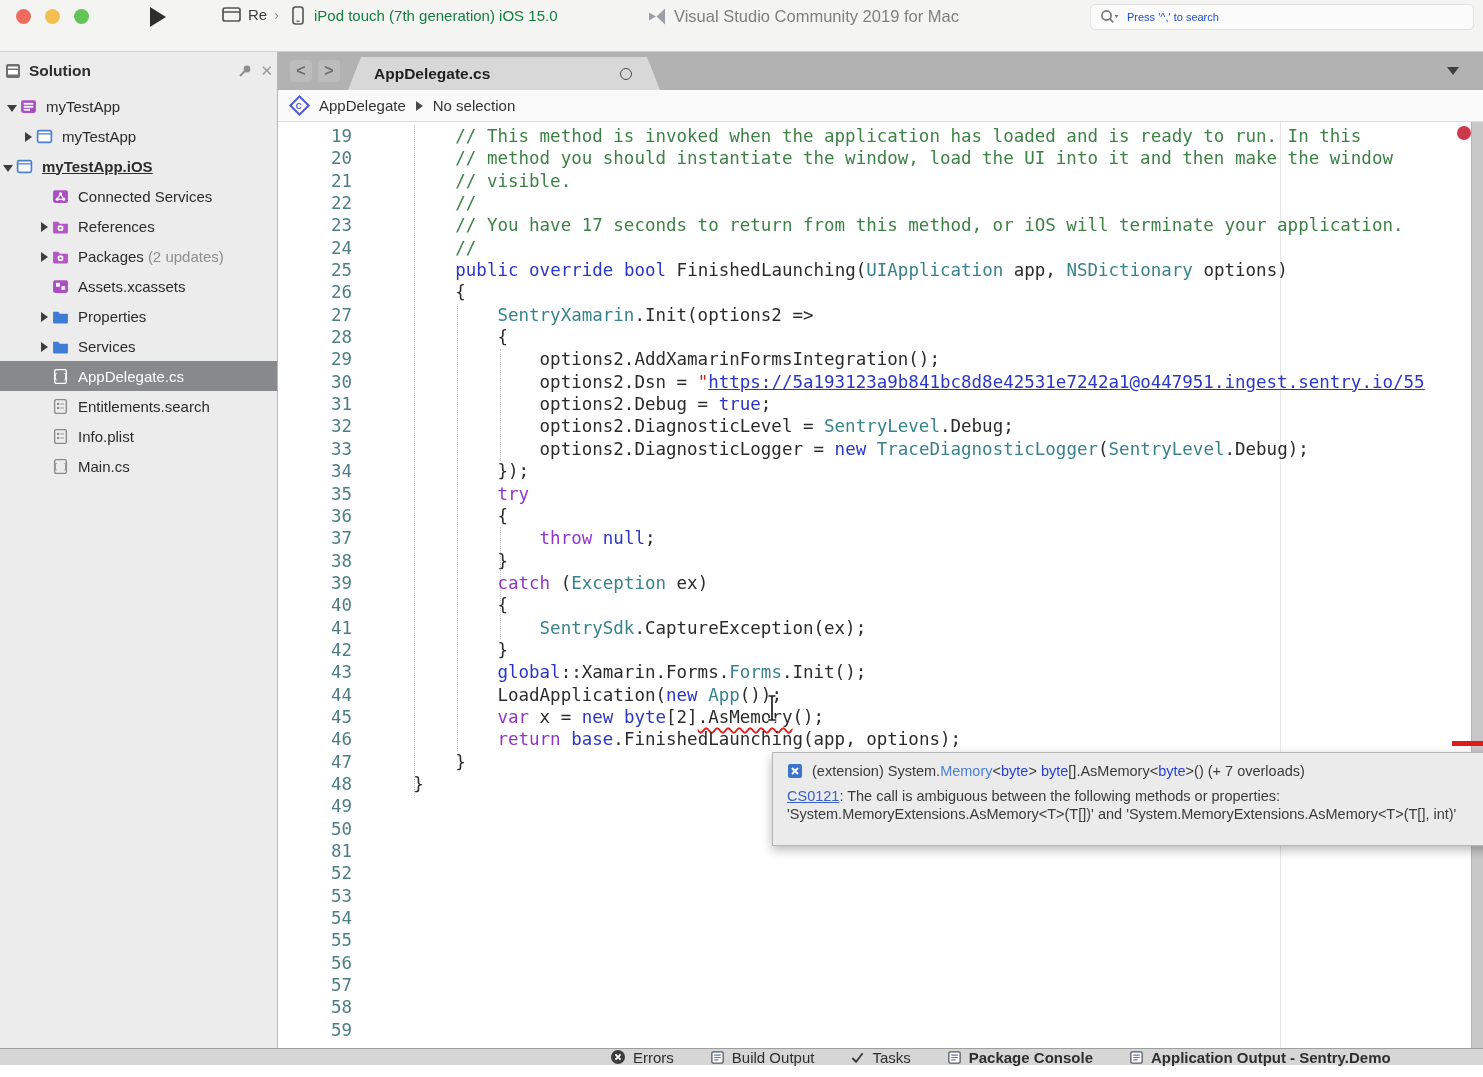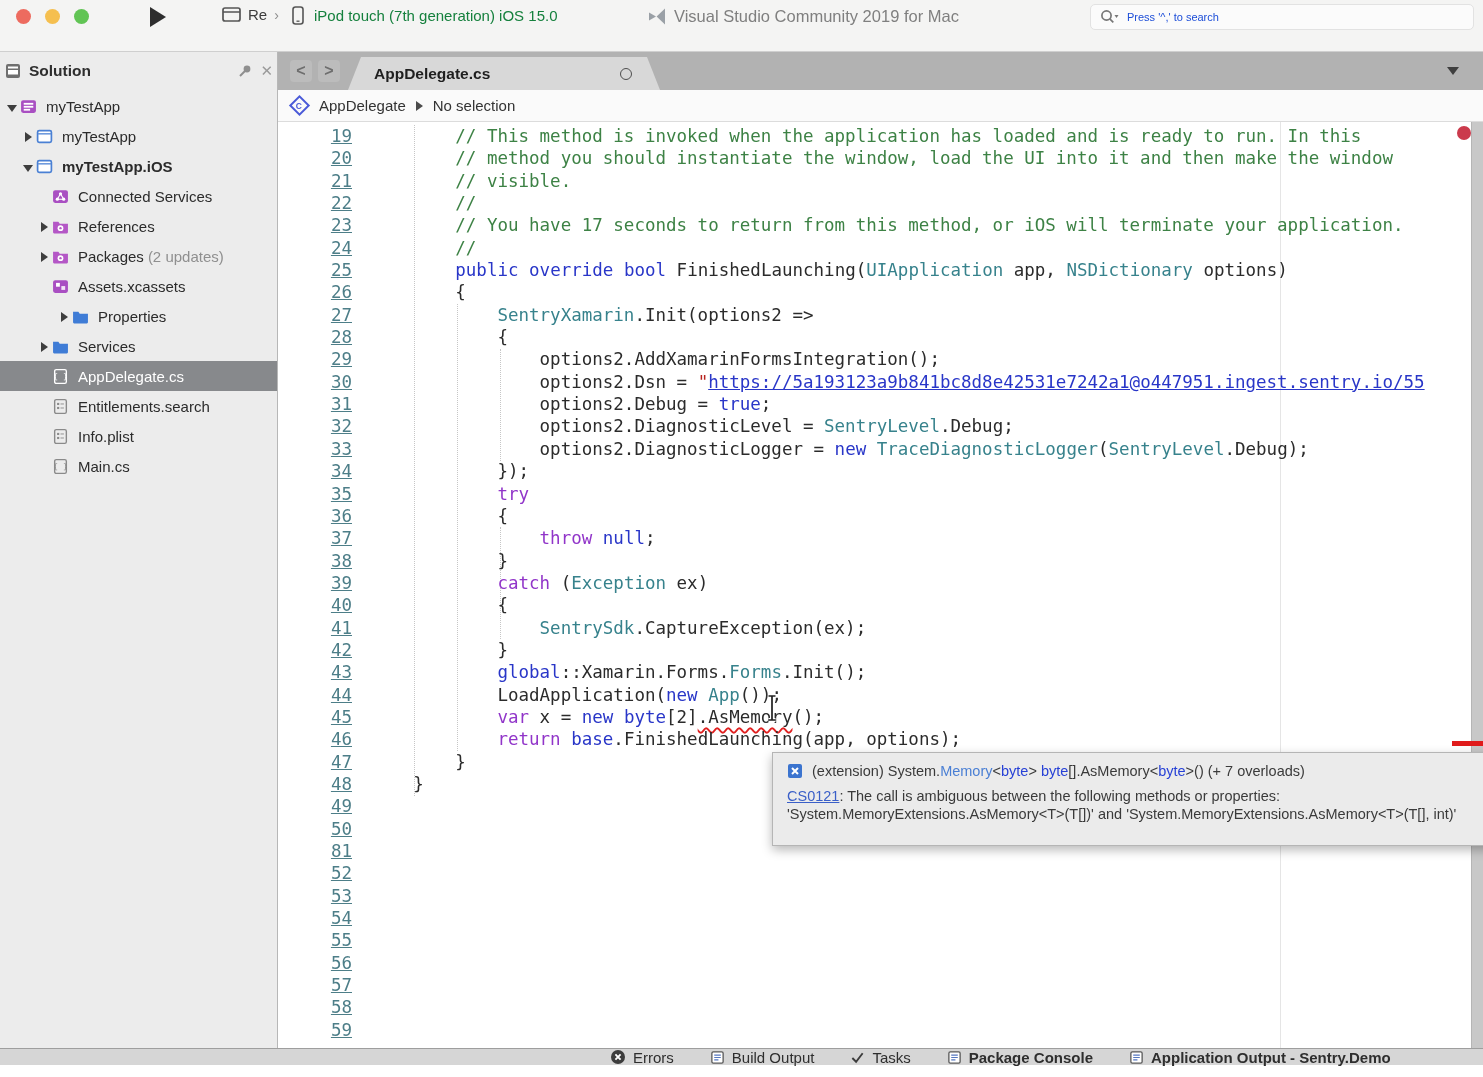--- a/index.html
+++ b/index.html
@@ -44,21 +44,21 @@
   .tab-dot{width:10px;height:10px;border:1.6px solid #4e4e4e;border-radius:50%;margin-right:28px;}
   .strip-caret{position:absolute;right:24px;top:15px;width:0;height:0;border-left:6px solid transparent;border-right:6px solid transparent;border-top:8px solid #3f3f3f;}
   .breadcrumb{position:absolute;left:0;top:38px;right:0;height:32px;background:#fafafa;border-bottom:1px solid #dcdcdc;
     display:flex;align-items:center;gap:10px;padding-left:14px;box-sizing:border-box;font-size:15px;color:#333;}
   .bc-diamond{width:11px;height:11px;border:2px solid #4a5ad8;transform:rotate(45deg);display:flex;align-items:center;justify-content:center;margin-right:2px;}
   .bc-diamond span{transform:rotate(-45deg);font-size:8.5px;font-weight:bold;color:#4a5ad8;}
   .bc-sep{width:0;height:0;border-top:5px solid transparent;border-bottom:5px solid transparent;border-left:7px solid #4b4b4b;}
   
   .code{position:absolute;left:0;top:70px;right:0;bottom:0;background:#fff;overflow:hidden;
     font-family:"DejaVu Sans Mono",monospace;font-size:17.5px;line-height:22.35px;}
-  .gutter{position:absolute;left:0;top:3px;width:74px;text-align:right;color:#4d7e88;text-decoration:underline;}
+  .gutter{position:absolute;left:0;top:3px;width:74px;text-align:right;color:#4d7e88;}
   .lines{position:absolute;left:93px;top:3px;right:0;white-space:pre;}
   .ln,.cl{height:22.35px;}
   .tk-com{color:#3d8245}.tk-kw{color:#2936c8}.tk-flow{color:#9135c9}.tk-type{color:#37828c}
   .tk-pln{color:#2b2b2b}.tk-str{color:#b8231f}
   .tk-link{color:#2936c8;text-decoration:underline}
   .tk-sqg{color:#2b2b2b;text-decoration:underline;text-decoration-style:wavy;text-decoration-color:#e02020;text-decoration-thickness:1.5px;text-underline-offset:4px;}
   .guide{position:absolute;border-left:1px dotted #c6c6c6;width:0;}
   .ruler{position:absolute;left:1002px;top:0;bottom:0;width:1px;background:#e5e5e5;}
   .scrolltrack{position:absolute;right:0;top:0;bottom:0;width:11px;background:#c8c8c8;border-left:1px solid #b5b5b5;}
   .errdot{position:absolute;left:1179px;top:4px;width:14px;height:14px;border-radius:50%;background:#cb3a4c;}
@@ -170,21 +170,21 @@
         <div class="trow" style="padding-left: 20px;">
           <span class="arr"><span class="arr-r"></span></span>
           <span class="ticon">
             <svg width="17" height="17" viewBox="0 0 16 16">
               <rect x="1.5" y="2.5" width="13" height="11" rx="1.5" fill="#fff" stroke="#4a80d4" stroke-width="1.6"></rect>
               <line x1="2" y1="5.5" x2="14" y2="5.5" stroke="#4a80d4" stroke-width="1.2"></line>
             </svg>
           </span>
           <span class="tlbl">myTestApp</span>
         </div>
-        <div class="trow bold" style="padding-left: 20px;">
+        <div class="trow bold" style=" text-decoration: underline;">
           <span class="arr"><span class="arr-d"></span></span>
           <span class="ticon">
             <svg width="17" height="17" viewBox="0 0 16 16">
               <rect x="1.5" y="2.5" width="13" height="11" rx="1.5" fill="#fff" stroke="#4a80d4" stroke-width="1.6"></rect>
               <line x1="2" y1="5.5" x2="14" y2="5.5" stroke="#4a80d4" stroke-width="1.2"></line>
             </svg>
           </span>
           <span class="tlbl">myTestApp.iOS</span>
         </div>
         <div class="trow" style="padding-left: 36px;">
@@ -227,21 +227,21 @@
           <span class="arr"></span>
           <span class="ticon">
             <svg width="17" height="17" viewBox="0 0 16 16">
               <rect x="1" y="2" width="14" height="12" rx="2" fill="#a94fc2"></rect>
               <rect x="3.8" y="4.6" width="3.6" height="3.6" fill="#fff"></rect>
               <rect x="8.8" y="7.6" width="3.6" height="3.6" fill="#fff" opacity=".85"></rect>
             </svg>
           </span>
           <span class="tlbl">Assets.xcassets</span>
         </div>
-        <div class="trow" style="padding-left: 56px;">
+        <div class="trow" style="padding-left: 36px;">
           <span class="arr"><span class="arr-r"></span></span>
           <span class="ticon">
             <svg width="17" height="17" viewBox="0 0 16 16">
               <path d="M1 3.5 h5 l1.3 1.8 H15 v8.2 a1 1 0 0 1 -1 1 H2 a1 1 0 0 1 -1 -1 z" fill="#3f7cd6"></path>
             </svg>
           </span>
           <span class="tlbl">Properties</span>
         </div>
         <div class="trow" style="padding-left: 36px;">
           <span class="arr"><span class="arr-r"></span></span>

